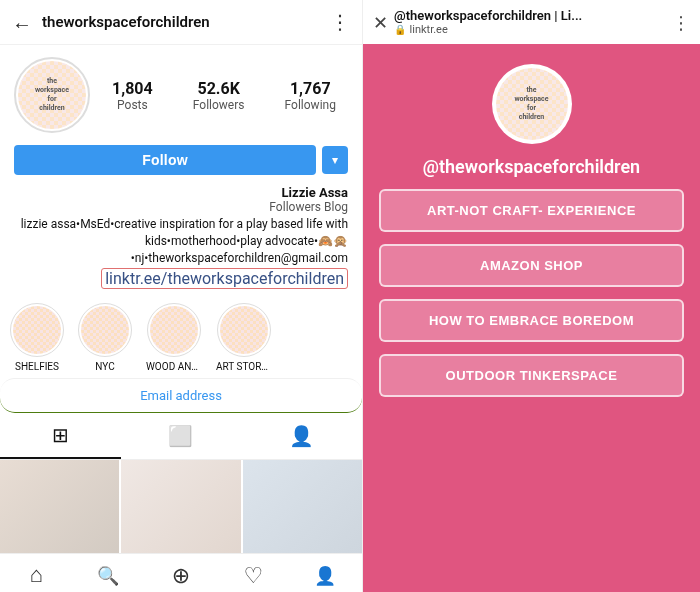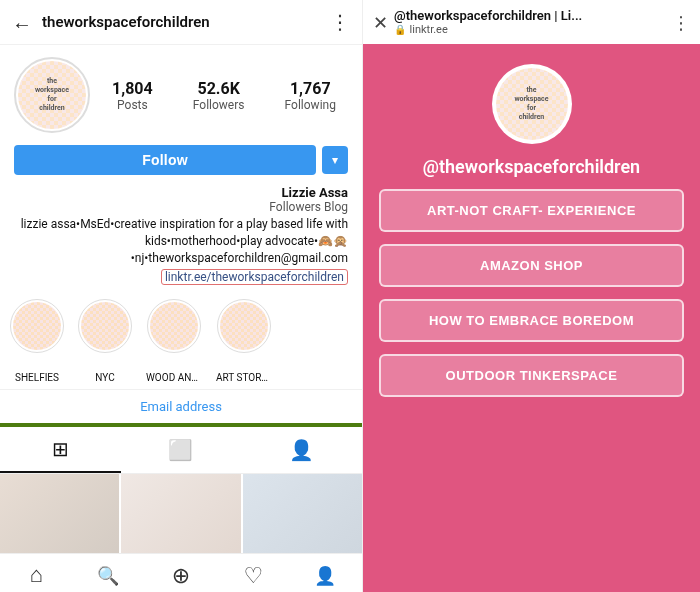--- a/index.html
+++ b/index.html
@@ -146,41 +146,41 @@
       color: #555;
     }
     .bio-text {
       font-size: 12px;
       color: #111;
       line-height: 1.4;
       margin-top: 2px;
     }
     .bio-link {
       display: inline-block;
-      font-size: 12px;
+      font-size: 16px;
       color: #385185;
       text-decoration: none;
       border: 1.5px solid #e07070;
       border-radius: 3px;
       padding: 0 3px;
       margin-top: 2px;
     }
 
     
     .highlights-row {
       display: flex;
       padding: 8px 10px 6px 10px;
       gap: 14px;
       overflow: hidden;
     }
     .highlight-item {
       display: flex;
       flex-direction: column;
       align-items: center;
-      gap: 19px;
+      gap: 4px;
     }
     .highlight-circle {
       width: 54px;
       height: 54px;
       border-radius: 50%;
       border: 1.5px solid #ddd;
       background: #fff;
       display: flex;
       align-items: center;
       justify-content: center;
@@ -200,21 +200,22 @@
       overflow: hidden;
       text-overflow: ellipsis;
       white-space: nowrap;
     }
 
     
     .email-row {
       text-align: center;
       padding: 6px 0 8px 0;
       border-top: 1px solid #f0f0f0;
-      border-bottom: 4px solid #4d7c0f;
+      border-bottom: 1px solid #4d7c0f;
+      border-radius: 15px;
     }
     .email-link {
       color: #3897f0;
       font-size: 13px;
       text-decoration: none;
     }
 
     
     .tabs-row {
       display: flex;

